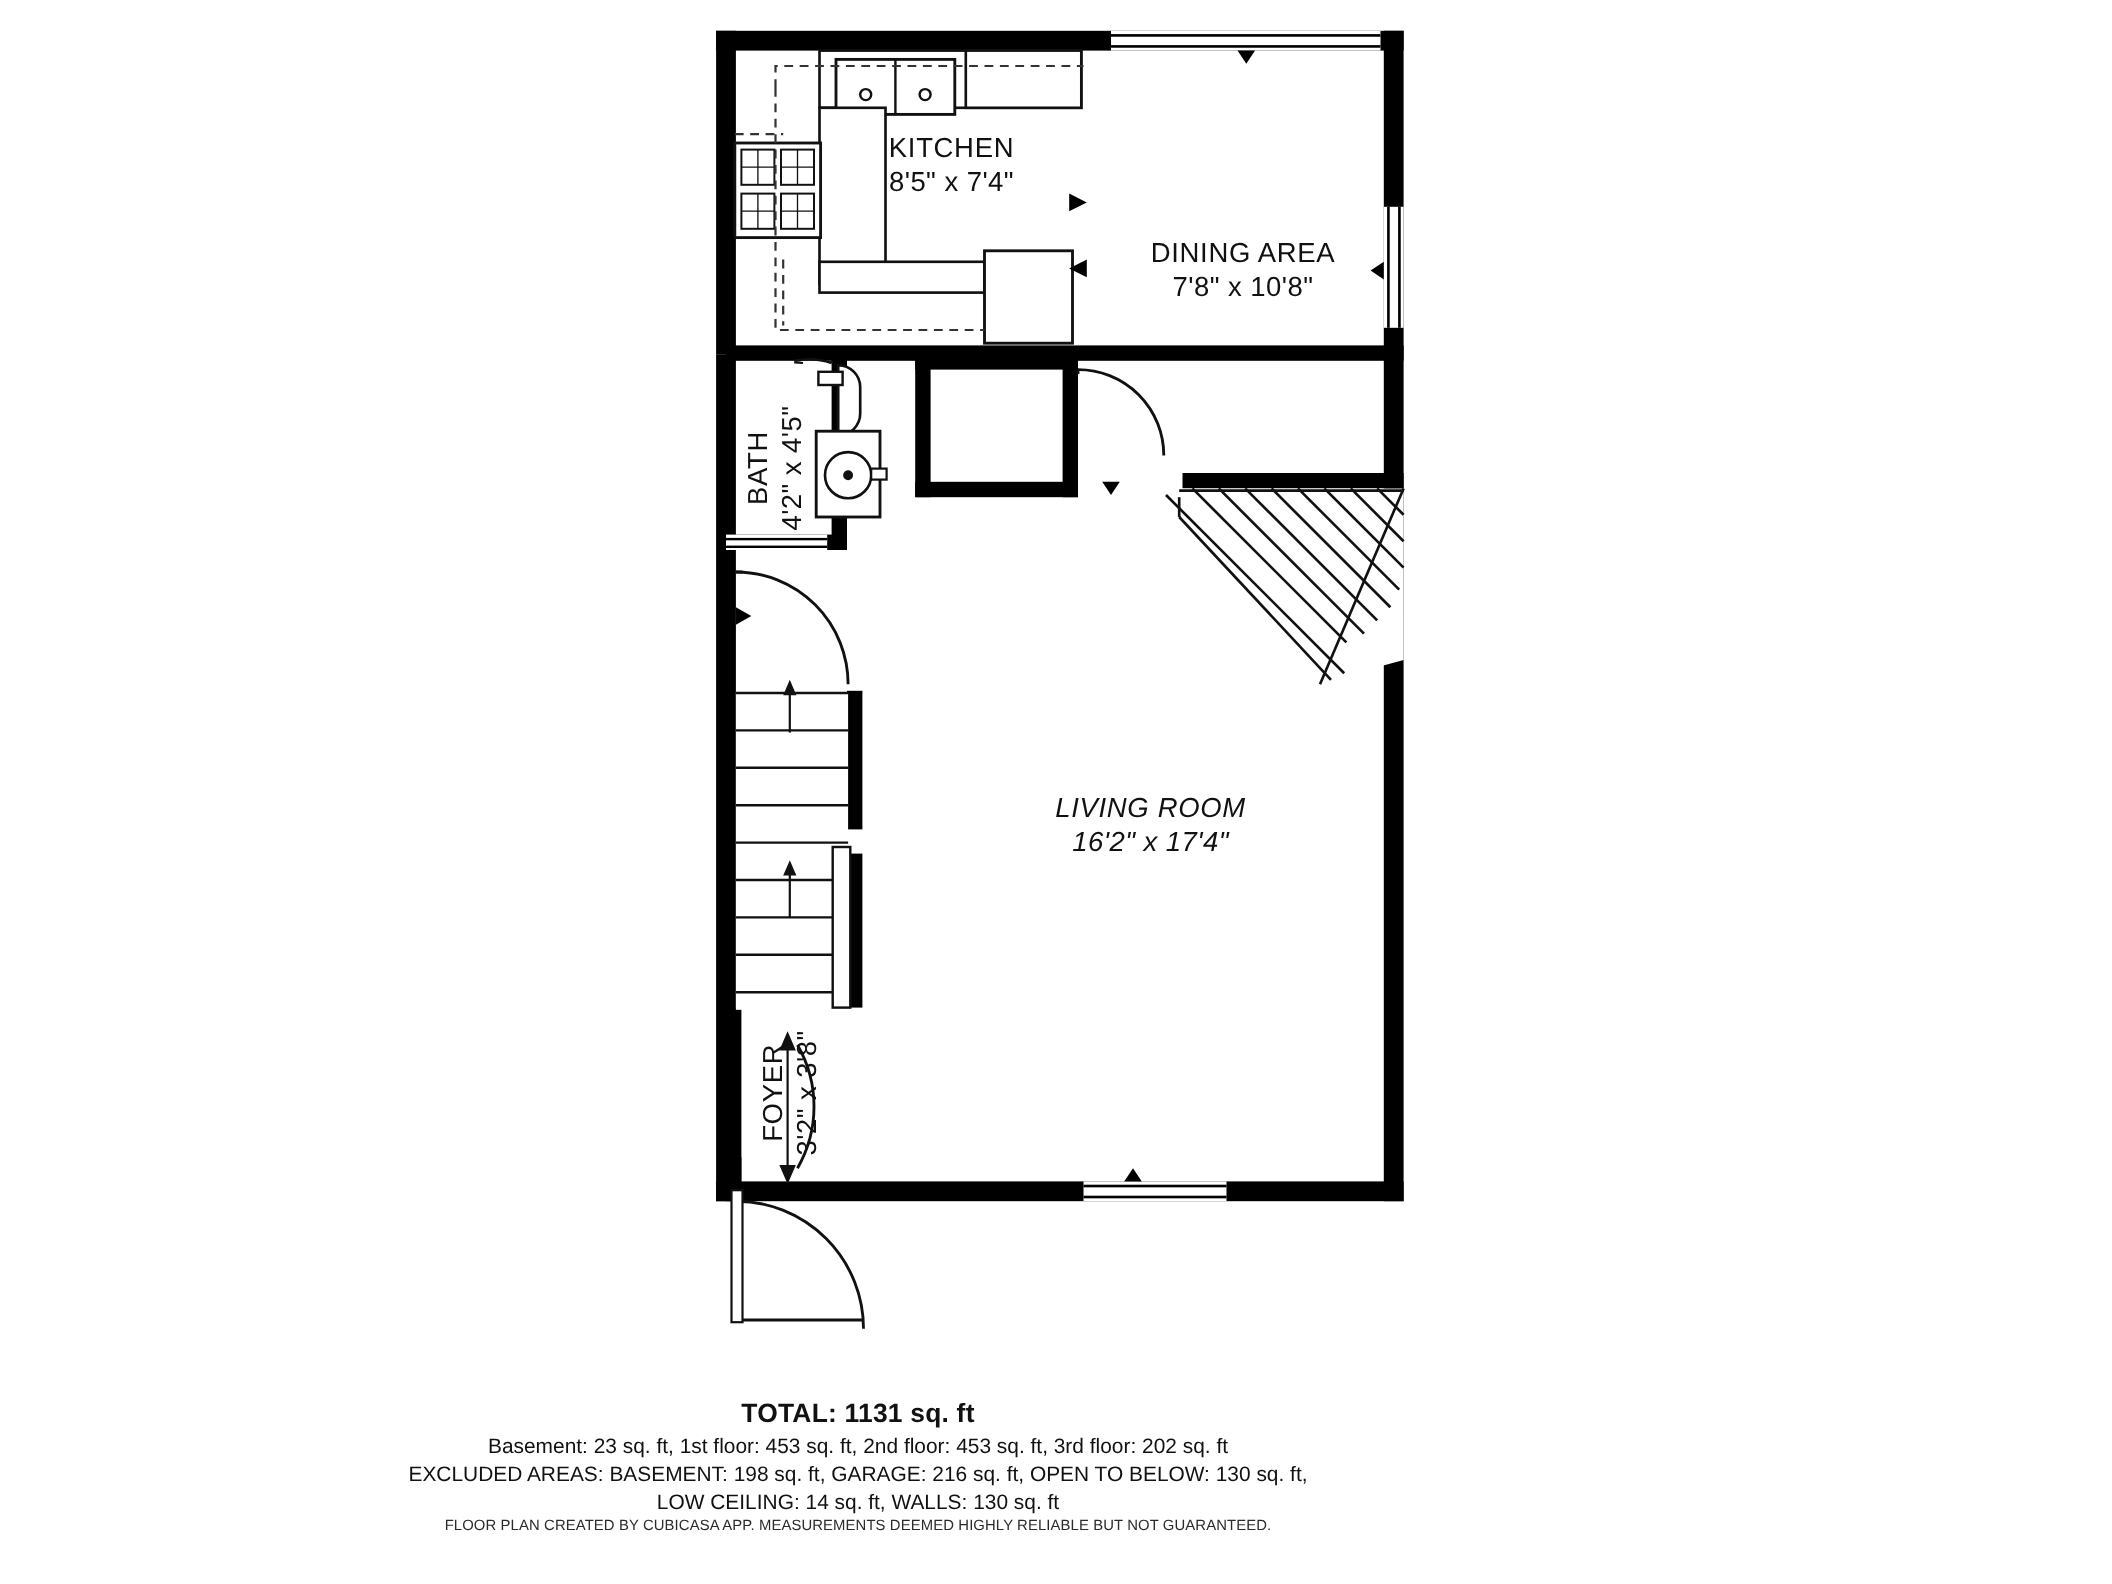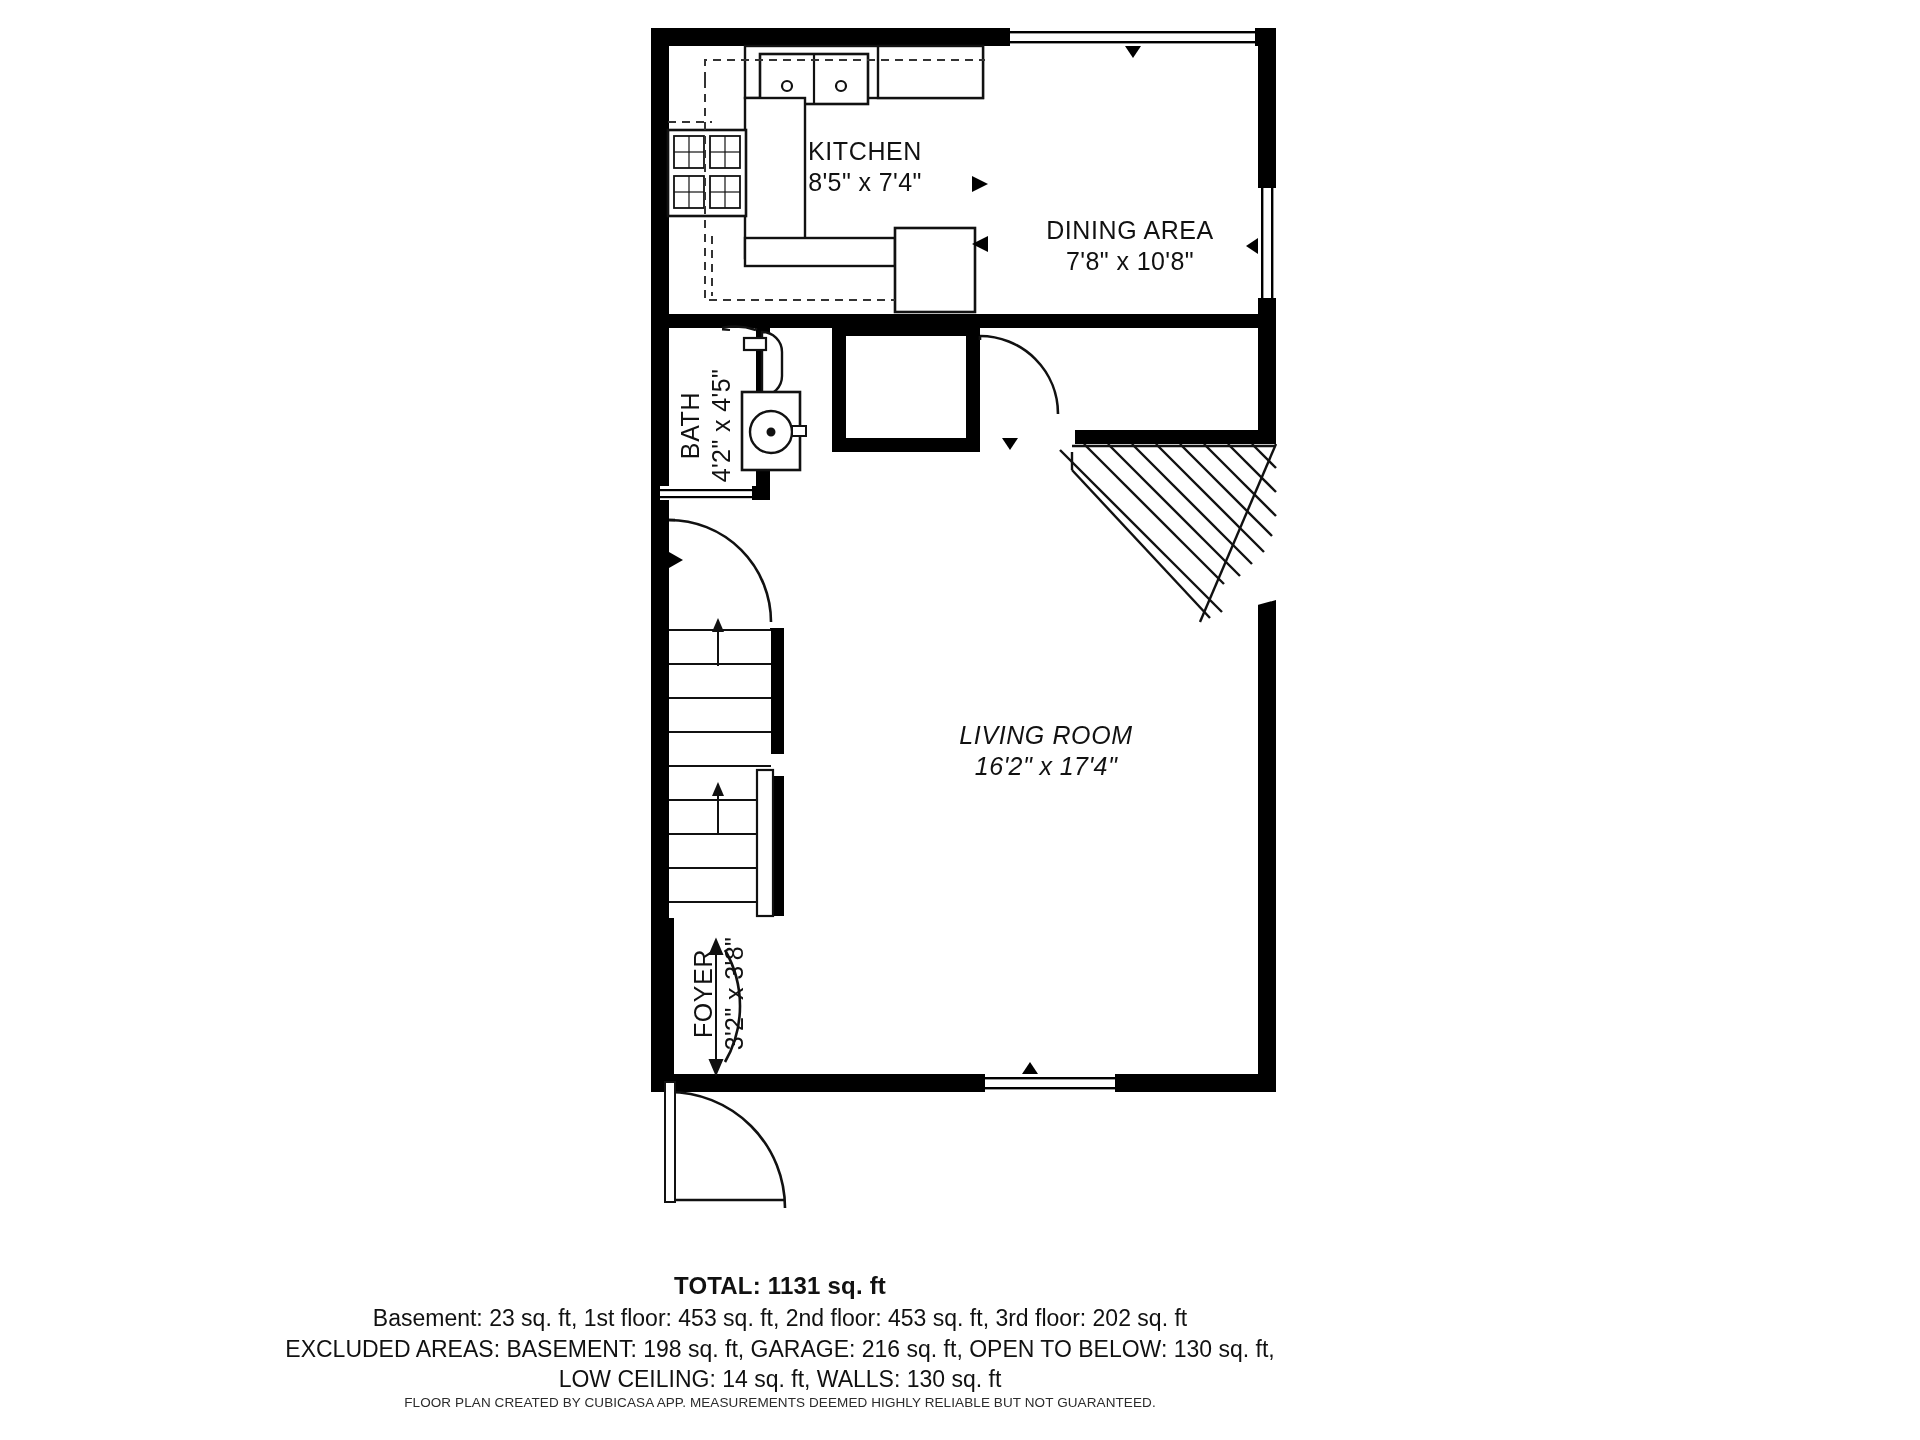--- a/index.html
+++ b/index.html
@@ -54,21 +54,21 @@
     top: 1272px;
     text-align: center;
   }
   #footer .total {
     font-size: 24px;
     font-weight: bold;
     letter-spacing: 0.2px;
     margin-bottom: 3px;
   }
   #footer .line {
-    font-size: 23px;
+    font-size: 19px;
     line-height: 1.33;
     text-align: center;
   }
   #footer .credit {
     font-size: 13.5px;
     letter-spacing: 0.1px;
     color: #2b2b2b;
   }
 </style>
 </head>
@@ -258,21 +258,21 @@
   <rect x="665" y="1082" width="10" height="120" fill="#ffffff" stroke="#111111" stroke-width="2"></rect>
 
   <g stroke="#111111" stroke-width="2" fill="#111111">
     <line x1="716" y1="946" x2="716" y2="1068"></line>
     <polygon points="716,940 710,954 722,954"></polygon>
     <polygon points="716,1074 710,1060 722,1060"></polygon>
   </g>
 
 </svg>
 
-<div class="room-label" style="left:715px; top:136px; width:300px;text-align:center;">
+<div class="room-label" style="left:715px; top:120px; width:300px;text-align:center;">
   <span class="name">KITCHEN</span>
   <span class="dims">8'5" x 7'4"</span>
 </div>
 
 <div class="room-label" style="left:960px; top:215px; width:340px;">
   <span class="name">DINING AREA</span>
   <span class="dims">7'8" x 10'8"</span>
 </div>
 
 <div class="room-label vert rot" style="left:605px; top:395px; width:200px;">

